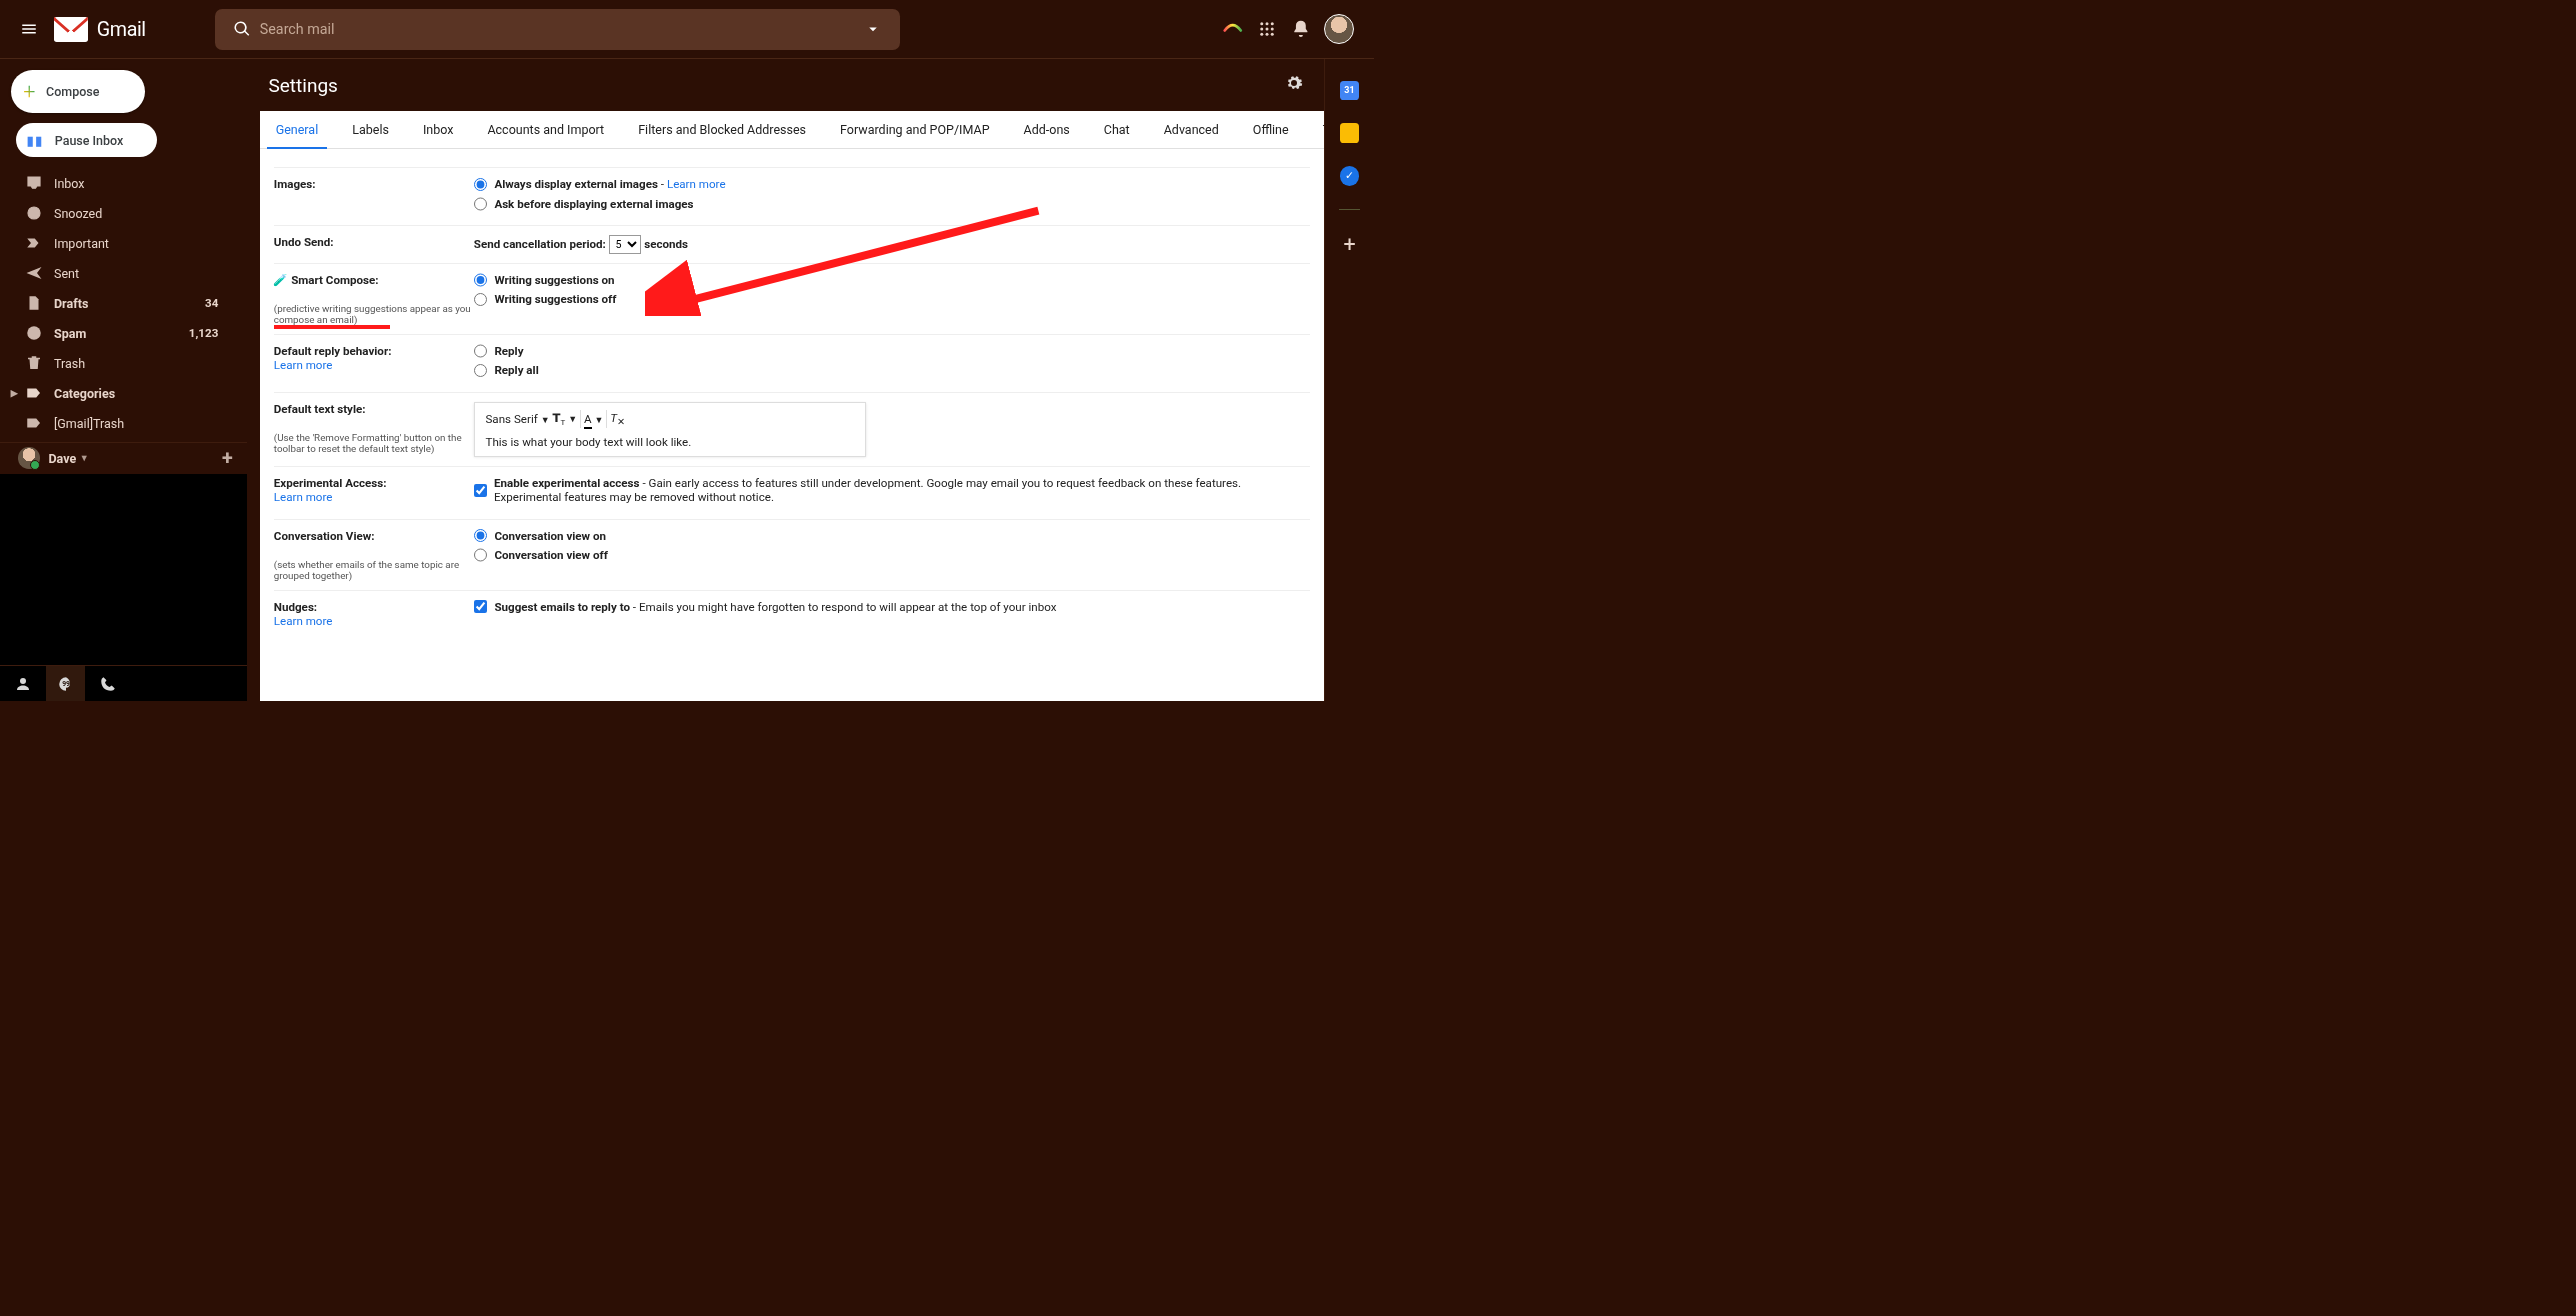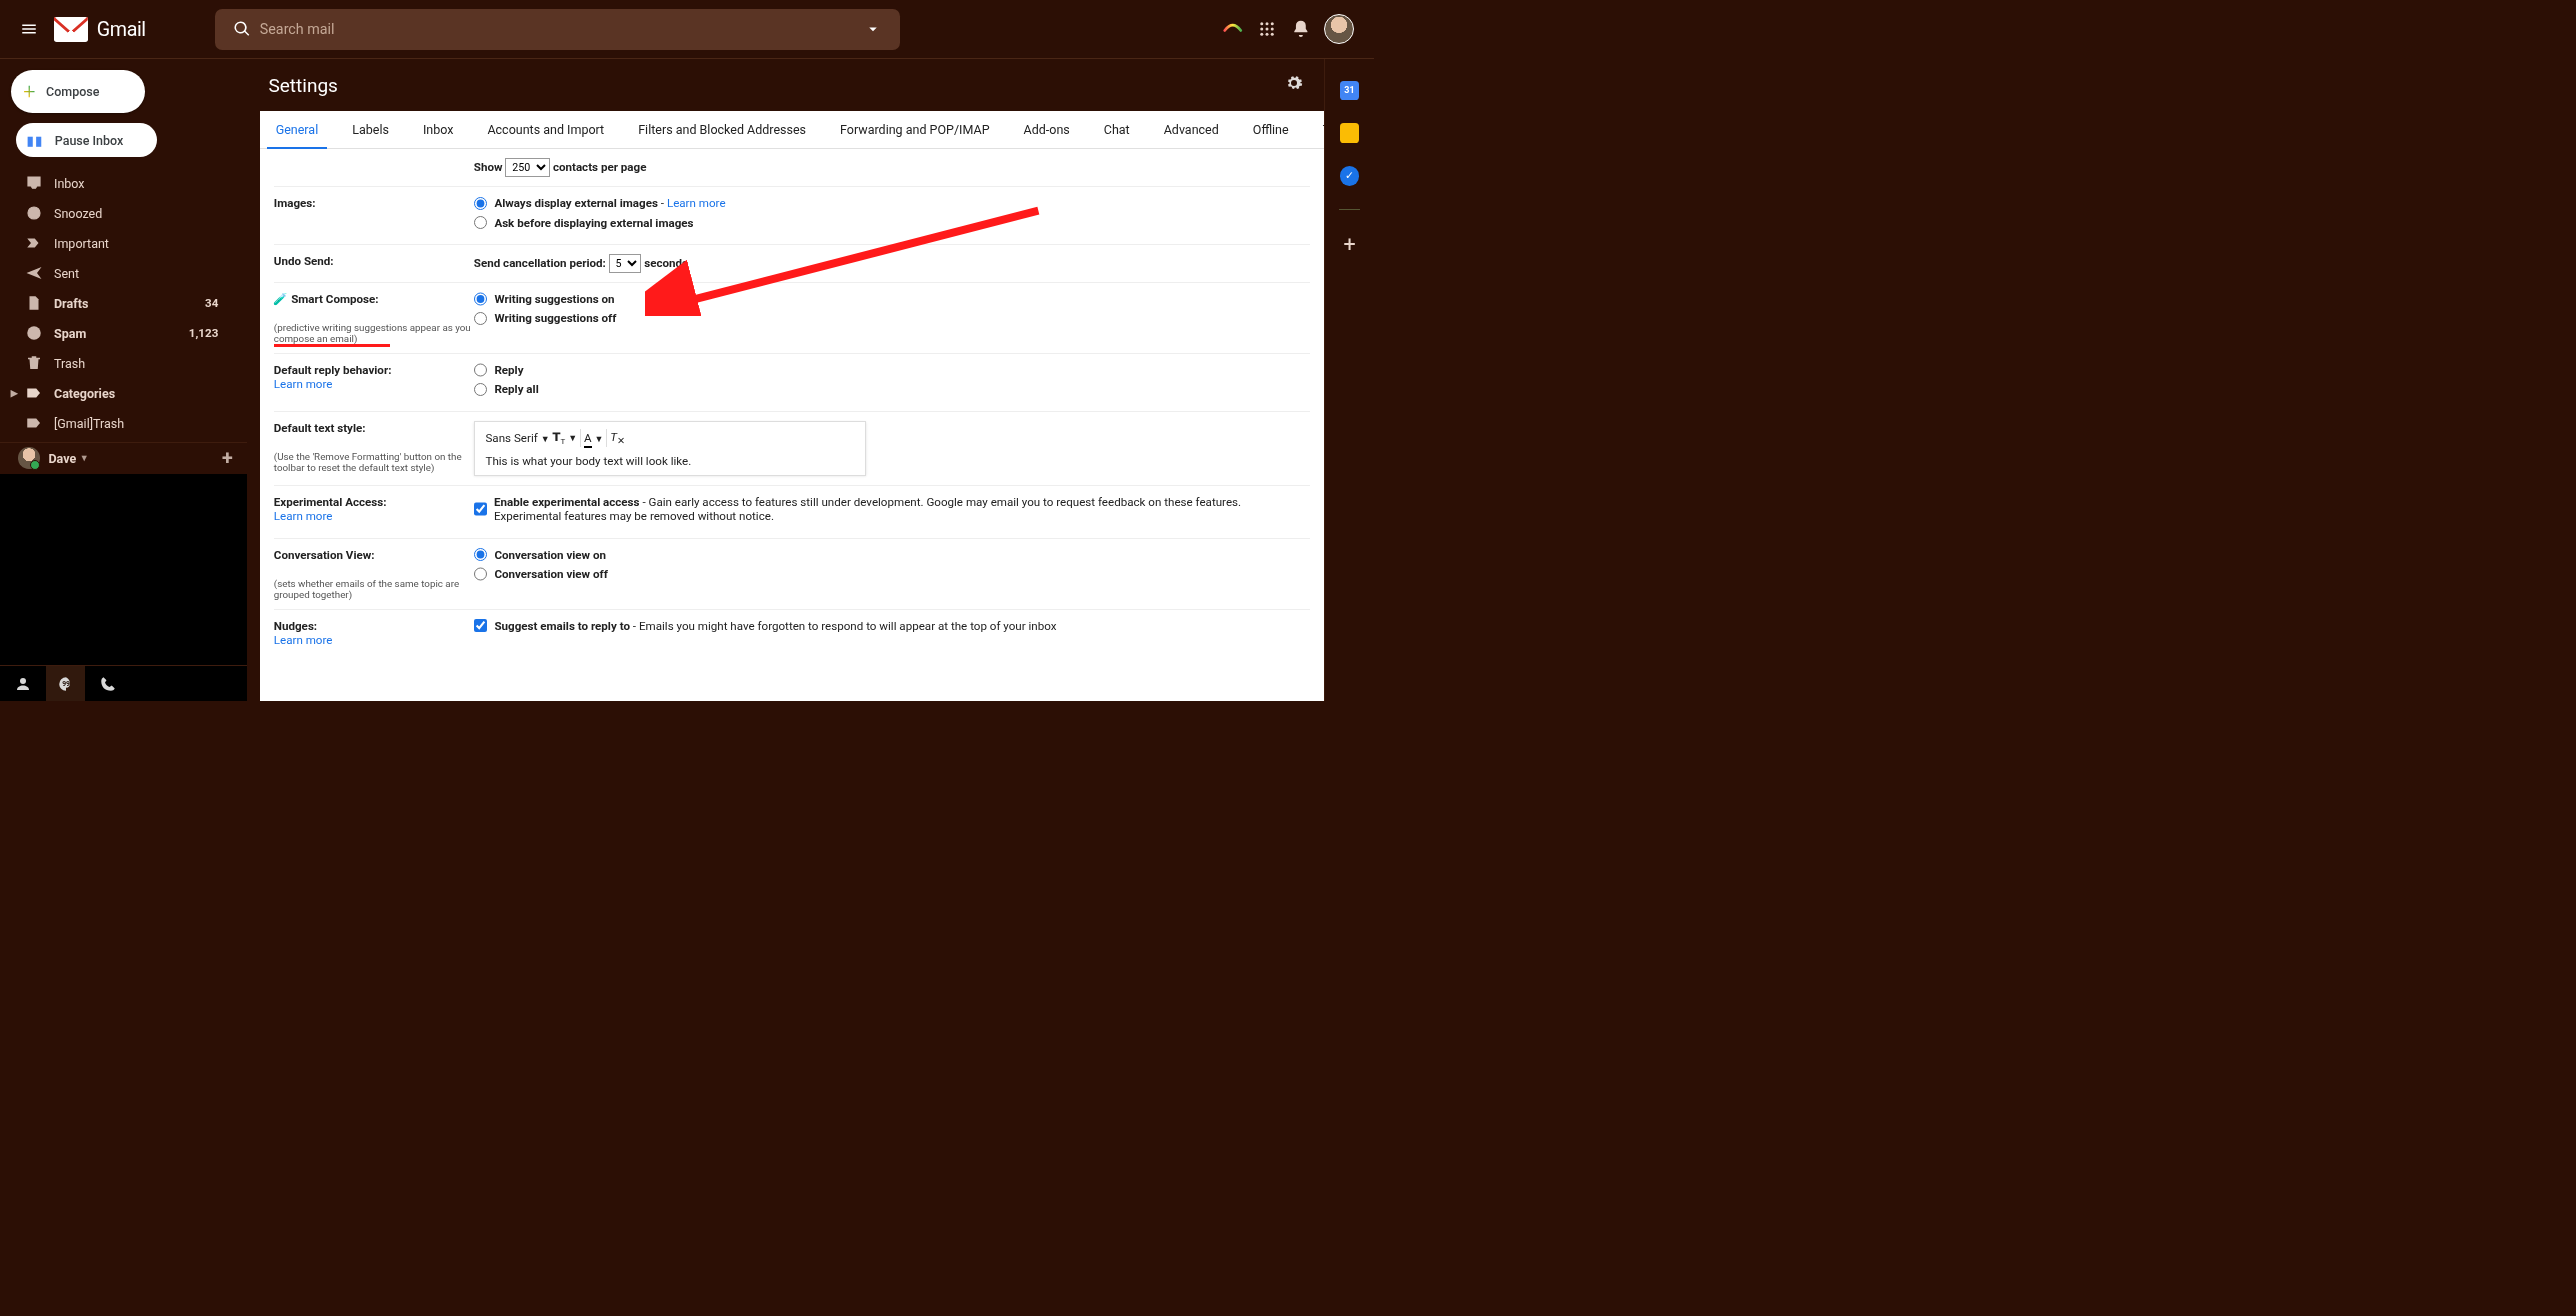--- a/index.html
+++ b/index.html
@@ -292,25 +292,20 @@
         <div class="tab inactive">Chat</div>
         <div class="tab inactive">Advanced</div>
         <div class="tab inactive">Offline</div>
         <div class="tab inactive">Themes</div>
       </div>
 
       <div class="settings-scroll">
 
         <div class="srow">
           <div class="slabel"></div>
-          <div class="sval" style="font-weight:700">
-            <span>Show</span>
-            <select><option>250</option></select>
-            <span>contacts per page</span>
-          </div>
         </div>
 
         <div class="srow">
           <div class="slabel">Images:</div>
           <div class="sval">
             <label>
                 <input type="radio" checked="" style="">
                 <span><span>Always display external images</span> <span class="inline-text">- </span><a href="#">Learn more</a></span>
               </label>
             <label>

